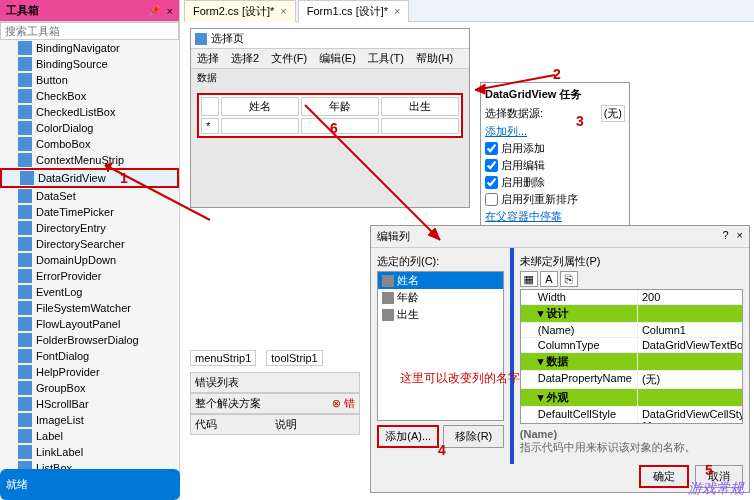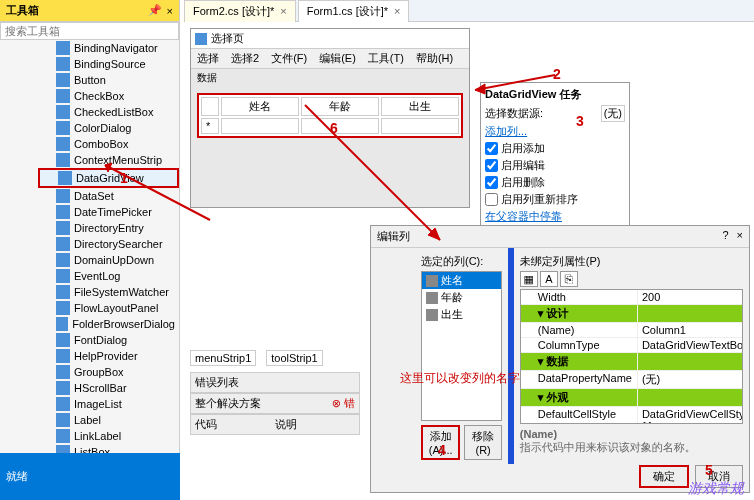--- a/index.html
+++ b/index.html
@@ -1,22 +1,22 @@
 <!DOCTYPE html>
 <html><head>
 <meta charset="utf-8">
 <style>
 *{box-sizing:border-box;margin:0;padding:0;font-family:"Microsoft YaHei","Segoe UI",sans-serif;font-size:11px;}
 body{background:#fff;width:754px;height:500px;overflow:hidden;position:relative;}
 
 .toolbox{position:absolute;left:0;top:0;width:180px;height:500px;background:#f5f5f5;border-right:1px solid #ccc;}
-.tb-header{display:flex;align-items:center;padding:3px 6px;background:#fde047;border-bottom:1px solid #ccc;}
+.tb-header{display:flex;align-items:center;padding:3px 6px;background:#ec4899;border-bottom:1px solid #ccc;}
 .tb-header .title{flex:1;font-weight:bold;}
 .tb-search{width:100%;border:1px solid #ccc;padding:2px 4px;background:#fff;}
-.tb-list{overflow:auto;height:calc(100% - 46px);margin-left:38px;}
+.tb-list{overflow:auto;height:calc(100% - 46px);}
 .tb-item{display:flex;align-items:center;padding:1px 4px 1px 18px;cursor:pointer;}
 .tb-item.sel{border:2px solid #c00;background:#e5f1fb;}
 .tb-item .ico{width:14px;height:14px;background:#4a90d9;margin-right:4px;display:inline-block;}
 
 .tabs{position:absolute;left:184px;top:0;right:0;height:22px;background:#eef3fa;display:flex;align-items:center;border-bottom:1px solid #ccc;}
 .tab{padding:3px 8px;background:#fff;border:1px solid #ccc;border-bottom:none;margin-right:2px;display:flex;align-items:center;justify-content:center;}
 .tab.active{background:#fffde7;}
 .tab .close{margin-left:6px;color:#666;}
 
 .canvas{position:absolute;left:190px;top:28px;width:280px;height:180px;background:#e8e8e8;border:1px solid #999;}
@@ -33,21 +33,21 @@
 .tasks .hdr{font-weight:bold;margin-bottom:2px;}
 .tasks .row{display:flex;align-items:center;padding:1px 0;}
 .tasks .row input[type=checkbox]{margin-right:3px;}
 .tasks .link{color:#0066cc;text-decoration:underline;cursor:pointer;}
 .tasks .link.red{border:2px solid #c00;padding:0 2px;}
 
 .dlg{position:absolute;left:370px;top:225px;width:380px;height:268px;background:#f0f0f0;border:1px solid #999;}
 .dlg-title{padding:3px 6px;border-bottom:1px solid #ccc;display:flex;}
 .dlg-title .t{flex:1;}
 .dlg-body{display:flex;height:calc(100% - 50px);}
-.dlg-left{width:150px;padding:6px;border-right:6px solid #1d4ed8;margin-left:44px;}
+.dlg-left{width:150px;padding:6px;border-right:4px solid #1d4ed8;}
 .dlg-left .lbl{margin-bottom:2px;}
 .sel-list{border:1px solid #999;background:#fff;height:150px;}
 .sel-list div{padding:1px 4px;display:flex;align-items:center;}
 .sel-list div.sel{background:#0078d7;color:#fff;}
 .sel-list .ico{width:12px;height:12px;background:#888;margin-right:3px;display:inline-block;}
 .dlg-left .btns{display:flex;gap:4px;margin-top:4px;}
 .dlg-left .btns button{flex:1;padding:2px 4px;border:1px solid #999;background:#eee;}
 .dlg-left .btns button.red{border:2px solid #c00;}
 .dlg-right{flex:1;padding:6px;}
 .prop-hdr{margin-bottom:2px;}
@@ -63,21 +63,21 @@
 .dlg-foot button{padding:2px 12px;border:1px solid #999;background:#eee;}
 .dlg-foot button.red{border:2px solid #c00;}
 
 .ann{position:absolute;color:#c00;font-weight:bold;font-size:14px;}
 .arr{position:absolute;stroke:#c00;fill:#c00;}
 
 .strip{position:absolute;left:190px;top:350px;display:flex;gap:10px;}
 .strip span{border:1px solid #ccc;padding:1px 4px;background:#fff;}
 .errlist{position:absolute;left:190px;top:372px;width:170px;}
 .errlist .h{background:#eee;padding:2px 4px;border:1px solid #ccc;}
-.statusbar{position:absolute;left:0;bottom:0;width:180px;background:#0078d7;color:#fff;padding:16px 6px;}
+.statusbar{position:absolute;left:0;bottom:0;width:180px;background:#0078d7;color:#fff;padding:8px 6px;border-radius:6px;}
 .watermark{position:absolute;right:10px;bottom:2px;color:#8b5cf6;font-size:14px;font-style:italic;}
 .redtext{position:absolute;color:#c00;font-size:12px;}
 </style>
 </head>
 <body>
 
 <div class="toolbox">
   <div class="tb-header">
     <span class="title">工具箱</span>
     <span>📌</span>
@@ -133,20 +133,24 @@
         <span class="ico"></span>
         <span>DirectoryEntry</span>
       </div>
       <div class="tb-item">
         <span class="ico"></span>
         <span>DirectorySearcher</span>
       </div>
       <div class="tb-item">
         <span class="ico"></span>
         <span>DomainUpDown</span>
+      </div>
+      <div class="tb-item">
+        <span class="ico"></span>
+        <span>ErrorProvider</span>
       </div>
       <div class="tb-item">
         <span class="ico"></span>
         <span>EventLog</span>
       </div>
       <div class="tb-item">
         <span class="ico"></span>
         <span>FileSystemWatcher</span>
       </div>
       <div class="tb-item">

